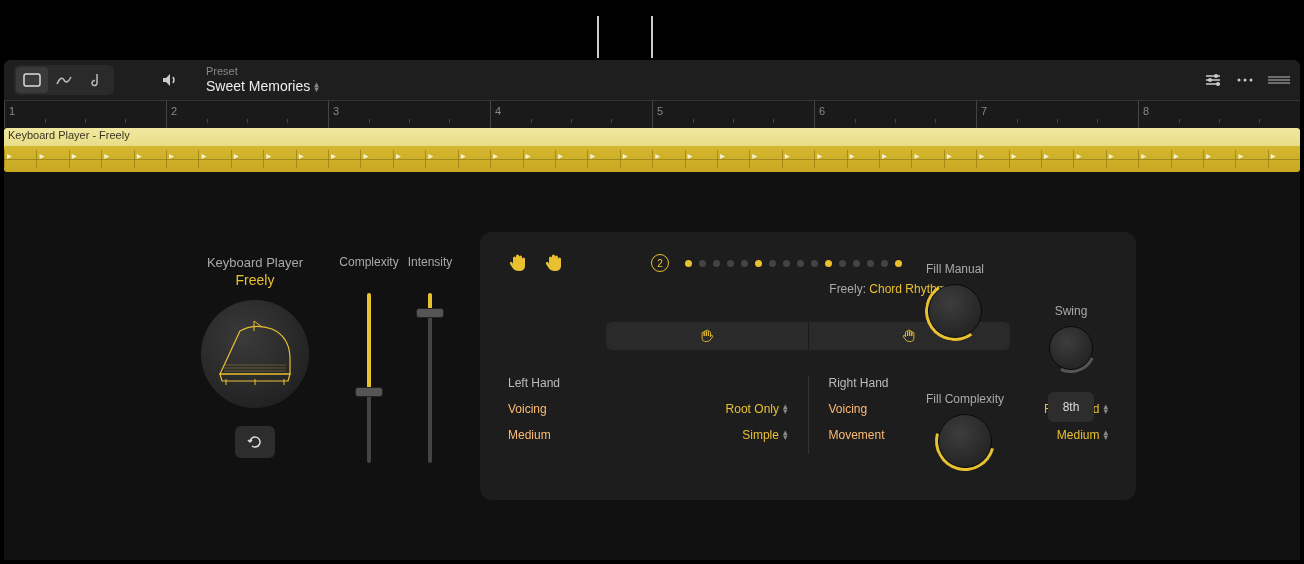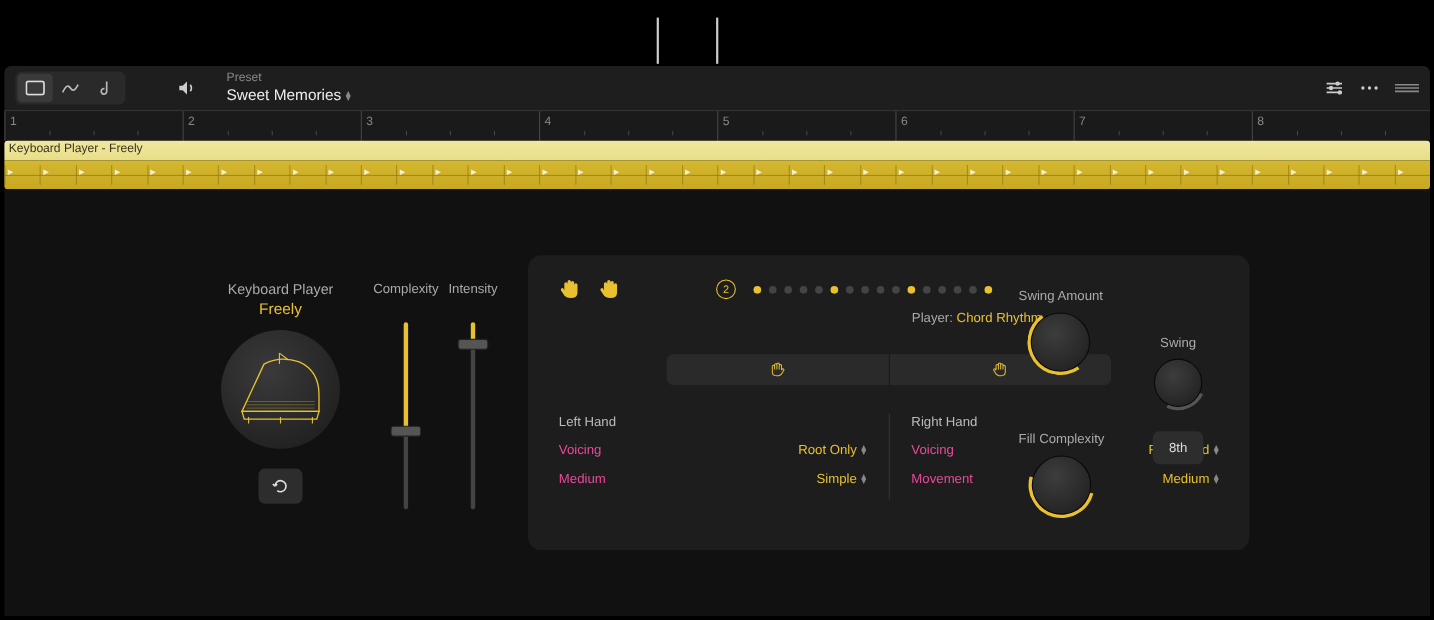--- a/index.html
+++ b/index.html
@@ -138,21 +138,21 @@
     display:flex;
   }
   .hand-seg { flex:1; display:flex; align-items:center; justify-content:center; color:#e8c030;}
   .hand-seg:first-child { border-right:1px solid #1a1a1a;}
 
   .hands-params { display:flex; margin-top: 26px; gap: 0; }
   .hand-block { flex:1; padding-right:20px;}
   .hand-block.right { border-left:1px solid #333; padding-left:20px; padding-right:0;}
   .hand-title { font-size:12px; color:#bbb; margin-bottom:12px;}
   .param-row { display:flex; justify-content:space-between; align-items:center; margin-bottom:12px; font-size:12px;}
-  .param-row .k { color:#ec4899;}
+  .param-row .k { color:#fdba74;}
   .param-row .v { color:#e8c030; display:flex; align-items:center; gap:4px;}
 
   
   .knob-group { position: absolute; top: 30px; }
   .knob-lbl { font-size: 12px; color:#aaa; text-align:center; margin-bottom:8px;}
   .knob {
     width: 54px; height: 54px; border-radius:50%;
     background: radial-gradient(circle at 40% 35%, #3d3d3d, #1c1c1c);
     border:1px solid #0a0a0a; position:relative; margin:0 auto;
   }
@@ -379,21 +379,21 @@
       <div class="dot on"></div>
         <div class="dot"></div>
         <div class="dot"></div>
         <div class="dot"></div>
         <div class="dot"></div>
       <div class="dot on"></div>
     </div>
     <div style="width:190px"></div>
   </div>
   <div class="follow">
-    <span>Player:</span>
+    <span>Freely:</span>
     <span class="val">Chord Rhythm</span>
   </div>
 
   <div class="hand-toggle">
     <div class="hand-seg">
       <svg width="14" height="16" viewBox="0 0 20 22">
           <path d="M15 12 v-6 a1.5 1.5 0 0 0 -3 0 v5 v-7 a1.5 1.5 0 0 0 -3 0 v7 v-6 a1.5 1.5 0 0 0 -3 0 v6 v-4 a1.5 1.5 0 0 0 -3 0 v7 q0 5 6 5 q5 0 7 -4 l2 -3 a1.5 1.5 0 0 0 -2 -2 z" fill="none" stroke="#e8c030" stroke-width="1.3"></path>
         </svg>
     </div>
     <div class="hand-seg">
@@ -446,21 +446,21 @@
             <span class="updown">
               <span>▴</span>
               <span>▾</span>
             </span>
           </span>
       </div>
     </div>
   </div>
 
   <div class="knob-group fill-amount">
-    <div class="knob-lbl">Swing Amount</div>
+    <div class="knob-lbl">Fill Manual</div>
     <div class="knob" style="--rot:10deg"></div>
   </div>
   <div class="knob-group fill-complexity">
     <div class="knob-lbl">Fill Complexity</div>
     <div class="knob" style="--rot:-30deg"></div>
   </div>
   <div class="knob-group swing-block">
     <div class="knob-lbl">Swing</div>
     <div class="knob small"></div>
     <div class="note-btn">8th</div>

